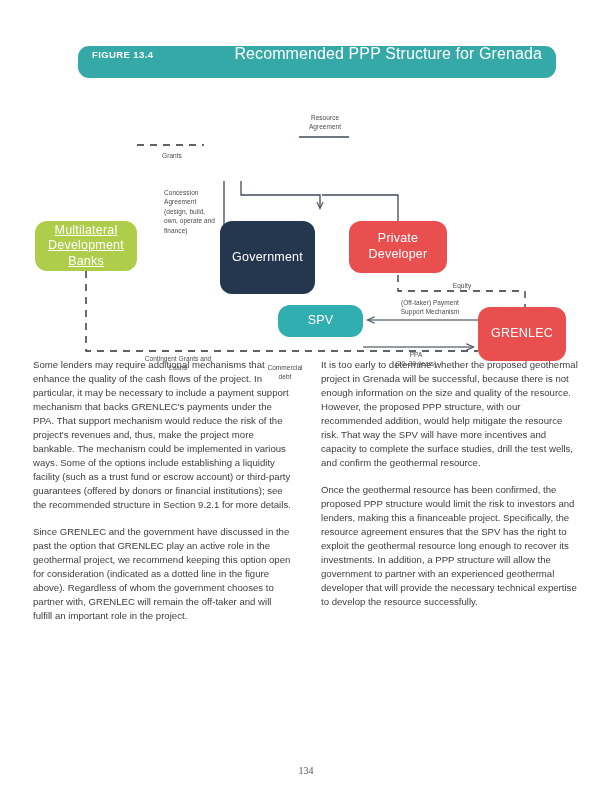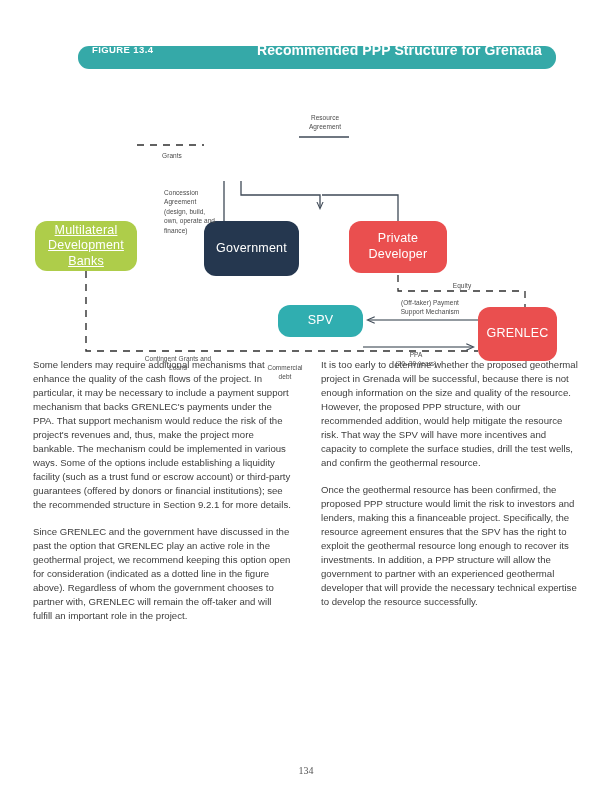--- a/index.html
+++ b/index.html
@@ -15,40 +15,39 @@
     color: #3a3a3a;
     overflow: hidden;
   }
 
   
   #figure-header {
     position: absolute;
     left: 78px;
     top: 46px;
     width: 478px;
-    height: 23px;
+    height: 32px;
     background: #35a9a8;
     border-radius: 11px 11px 11px 11px;
     display: flex;
     align-items: center;
     justify-content: space-between;
     box-sizing: border-box;
     padding: 0 14px 16px 14px;
   }
   #figure-header .fig-label {
     color: #ffffff;
     font-weight: bold;
     font-size: 9.5px;
     letter-spacing: 0.4px;
   }
   #figure-header .fig-title {
     color: #ffffff;
-    font-size: 14px;
+    font-size: 16px;
     letter-spacing: 0.1px;
-    font-weight: bold;
   }
 
   
   #diagram {
     position: absolute;
     left: 0;
     top: 95px;
     width: 612px;
     height: 260px;
   }
@@ -69,24 +68,24 @@
     line-height: 1.25;
     letter-spacing: 0.2px;
     box-sizing: border-box;
   }
   .node.green  { background: #aecd4a; }
   .node.navy   { background: #25374f; }
   .node.red    { background: #ea4f4f; }
   .node.teal   { background: #30aeb0; }
 
   #node-mdb        { left: 35px;  top: 126px; width: 102px; height: 50px; text-decoration: underline; }
-  #node-government { left: 204px; top: 126px; width: 95px;  height: 55px; }
+  #node-government { left: 220px; top: 126px; width: 95px;  height: 73px; }
   #node-developer  { left: 349px; top: 126px; width: 98px;  height: 52px; }
   #node-spv        { left: 278px; top: 210px; width: 85px;  height: 32px; }
-  #node-grenlec    { left: 478px; top: 212px; width: 79px;  height: 54px; }
+  #node-grenlec    { left: 478px; top: 212px; width: 88px;  height: 54px; }
   #node-commercial { left: 273px; top: 288px; width: 98px;  height: 52px; }
   #node-customers  { left: 478px; top: 303px; width: 95px;  height: 39px; }
 
   .edge-label {
     position: absolute;
     font-size: 6.5px;
     color: #4a4a4a;
     line-height: 1.45;
     letter-spacing: 0.05px;
   }

